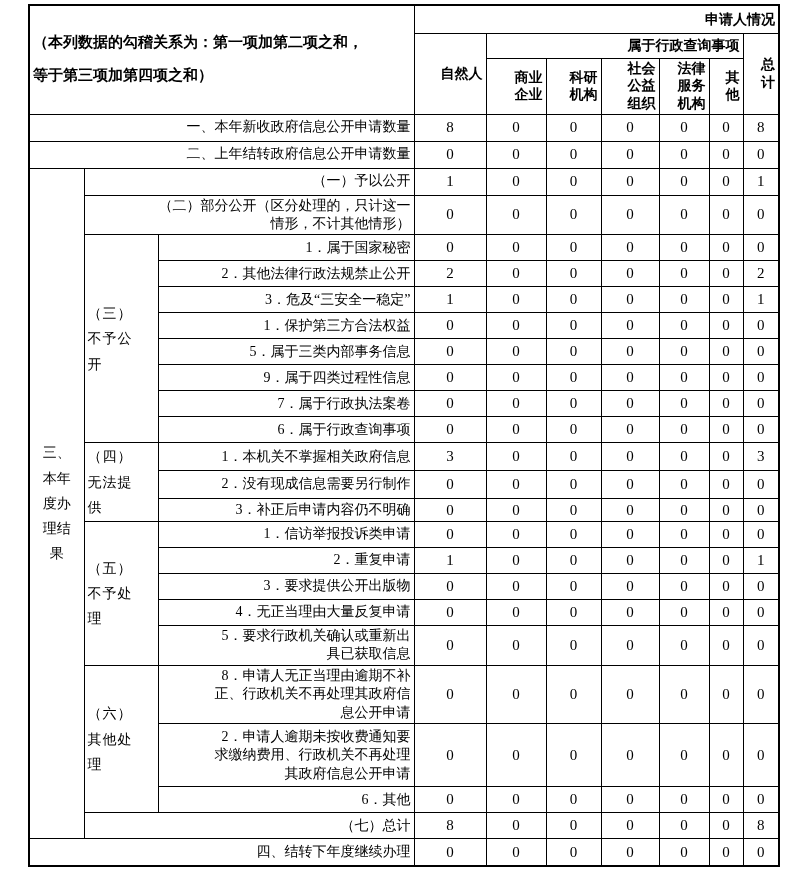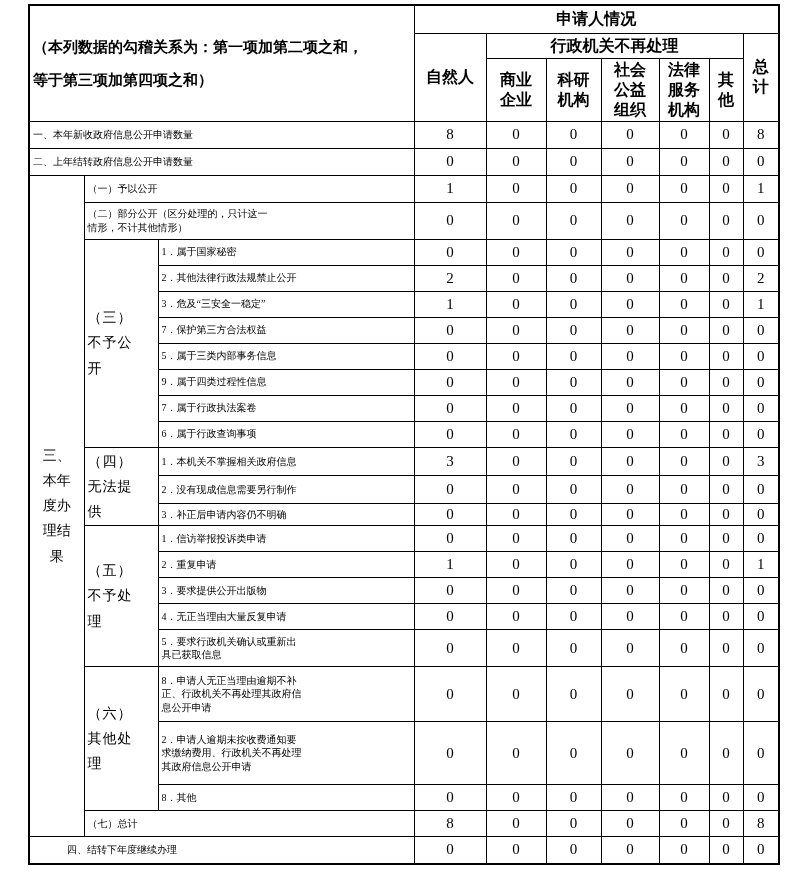--- a/index.html
+++ b/index.html
@@ -22,41 +22,41 @@
   table.tbl td{
     border:1px solid #000;
     padding:1px 3px;
     vertical-align:middle;
     overflow:hidden;
   }
   
   td.hdr{
     font-family:"Liberation Sans","DejaVu Sans",sans-serif;
     font-weight:bold;
-    font-size:16px;
-    text-align:center;
+    font-size:14px;
+    text-align:right;
     line-height:1.25;
     white-space:pre-line;
   }
   
   td.note{
-    font-family:Liberation Sans, sans-serif;
+    font-family:Liberation Mono, monospace;
     font-weight:bold;
     font-size:15px;
     text-align:left;
     line-height:2.2;
     white-space:pre-line;
     padding-left:7px;
     padding-right:4px;
   }
   
   td.lab{
-    font-size:10px;
+    font-size:14px;
     line-height:1.32;
-    text-align:left;
+    text-align:right;
     white-space:pre-line;
     padding-left:6px;
   }
   td.lab.indent{padding-left:37px;}
   
   td.sec{
     font-size:14px;
     line-height:1.8;
     text-align:left;
     white-space:pre-line;
@@ -96,21 +96,21 @@
   </colgroup>
 
   <tbody>
         <tr style="height:28px">
     <td class="note" colspan="3" rowspan="3">（本列数据的勾稽关系为：第一项加第二项之和，
 等于第三项加第四项之和）</td>
     <td class="hdr" colspan="7">申请人情况</td>
   </tr>
   <tr style="height:25px">
     <td class="hdr" rowspan="2">自然人</td>
-    <td class="hdr" colspan="5">行政机关不再处理</td>
+    <td class="hdr" colspan="5">属于行政查询事项</td>
     <td class="hdr" rowspan="2">总
 计</td>
   </tr>
   <tr style="height:56px">
     <td class="hdr">商业
 企业</td>
     <td class="hdr">科研
 机构</td>
     <td class="hdr">社会
 公益
@@ -199,21 +199,21 @@
     <td class="lab">3．危及“三安全一稳定”</td>
     <td class="num">1</td>
     <td class="num">0</td>
     <td class="num">0</td>
     <td class="num">0</td>
     <td class="num">0</td>
     <td class="num">0</td>
     <td class="num">1</td>
   </tr>
   <tr style="height:26px">
-    <td class="lab">7．保护第三方合法权益</td>
+    <td class="lab">1．保护第三方合法权益</td>
     <td class="num">0</td>
     <td class="num">0</td>
     <td class="num">0</td>
     <td class="num">0</td>
     <td class="num">0</td>
     <td class="num">0</td>
     <td class="num">0</td>
   </tr>
   <tr style="height:26px">
     <td class="lab">5．属于三类内部事务信息</td>
@@ -366,21 +366,21 @@
 其政府信息公开申请</td>
     <td class="num">0</td>
     <td class="num">0</td>
     <td class="num">0</td>
     <td class="num">0</td>
     <td class="num">0</td>
     <td class="num">0</td>
     <td class="num">0</td>
   </tr>
   <tr style="height:26px">
-    <td class="lab">8．其他</td>
+    <td class="lab">6．其他</td>
     <td class="num">0</td>
     <td class="num">0</td>
     <td class="num">0</td>
     <td class="num">0</td>
     <td class="num">0</td>
     <td class="num">0</td>
     <td class="num">0</td>
   </tr>
 
   <tr style="height:26px">

